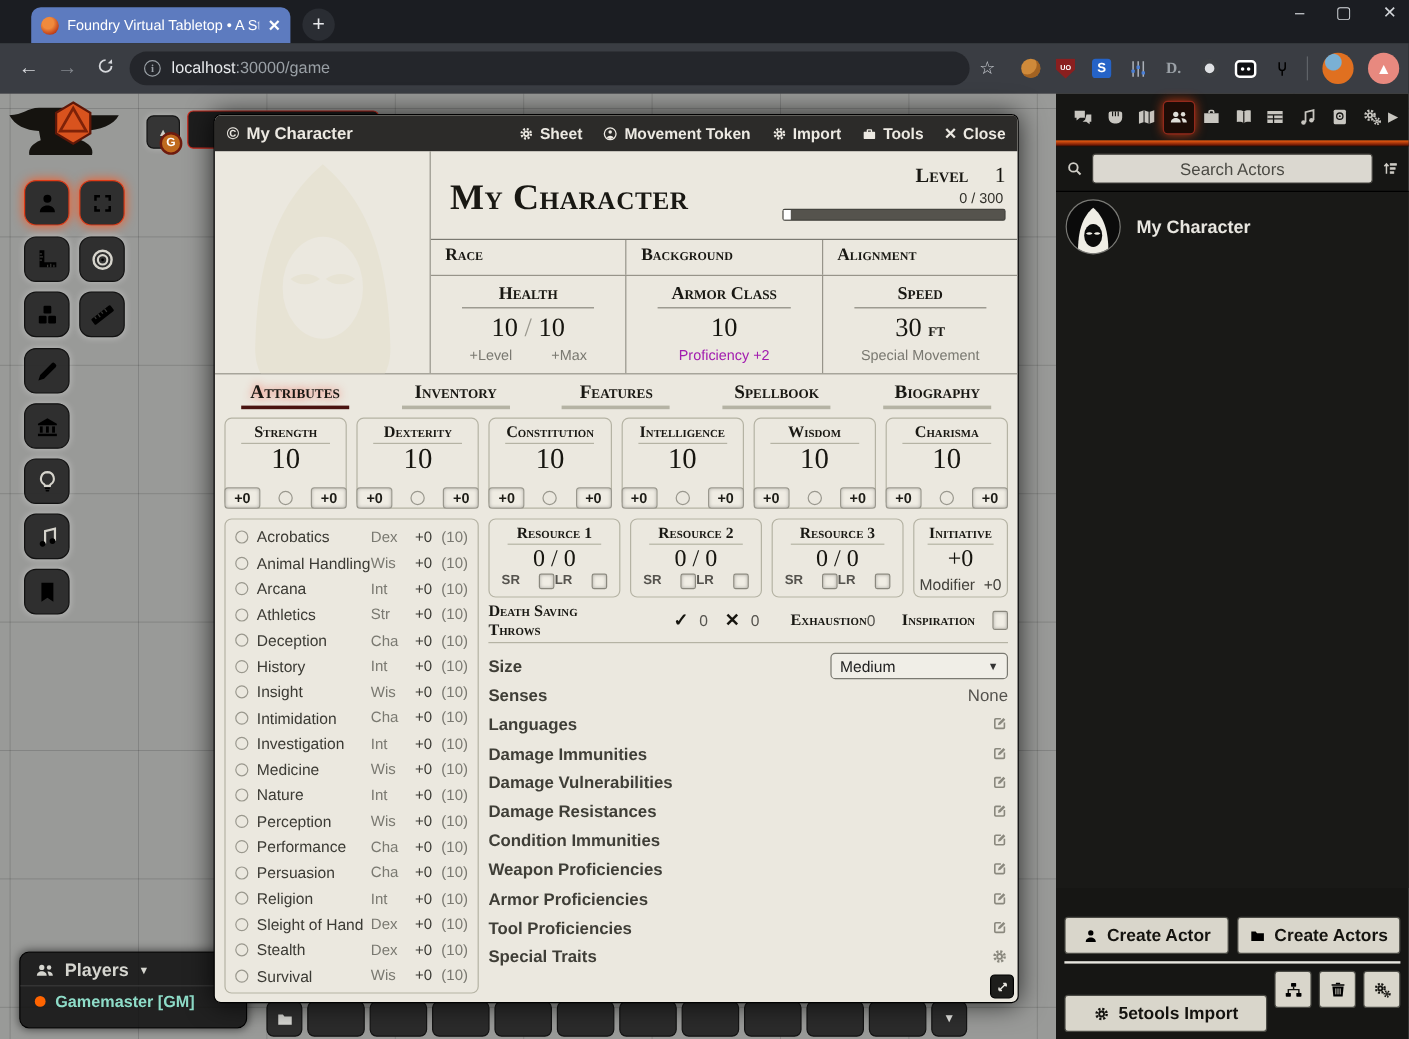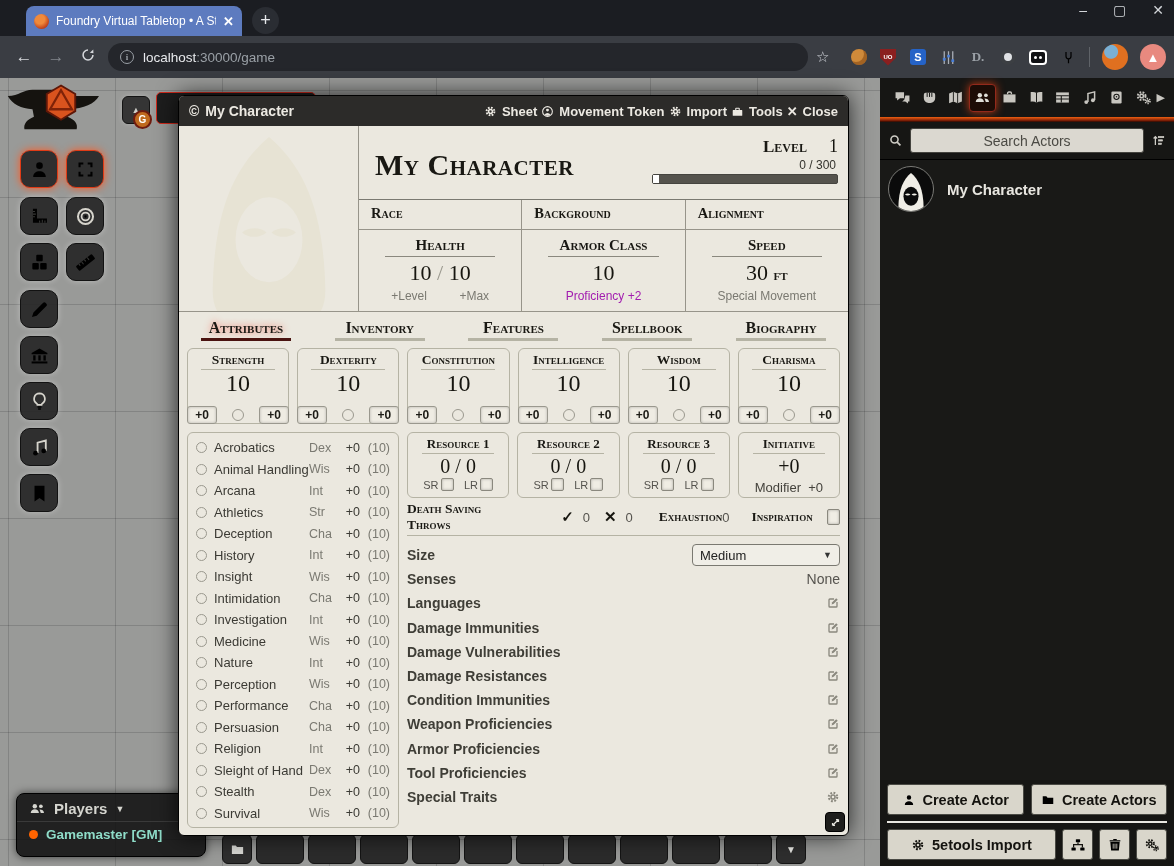--- a/index.html
+++ b/index.html
@@ -88,21 +88,21 @@
   .hb-btn svg { width:15px; height:15px; }
   .hb-page { font-size:10px; color:#e8e8e4; }
 
   
   .window { position:absolute; left:178px; top:95px; width:671px; height:741px; z-index:5;
             border:1px solid #000; border-radius:6px; box-shadow:0 0 22px rgba(0,0,0,.75);
             background:#ebe8df; overflow:hidden; }
   .win-header { height:30px; background:#2c2b29; display:flex; align-items:center; padding:0 10px;
                 color:#ece9e2; font-size:13px; }
   .win-title { font-weight:bold; font-size:14px; display:flex; align-items:center; gap:6px; }
-  .win-btns { margin-left:auto; display:flex; gap:4px; align-items:center; font-weight:bold; }
+  .win-btns { margin-left:auto; display:flex; gap:17px; align-items:center; font-weight:bold; }
   .win-btn { display:flex; align-items:center; gap:5px; }
   .win-btn svg { width:13px; height:13px; }
   .sheet { position:absolute; left:0; top:30px; right:0; bottom:0; color:#191813; }
 
   .sc { font-family:"Liberation Serif", serif; font-variant:small-caps; font-weight:bold; color:#191813; }
   .num { font-family:"Liberation Serif", serif; color:#16150f; }
   .faint { color:#7a7971; }
 
   .sheet-header { display:flex; height:186px; border-bottom:1px solid #97948a; }
   .portrait { width:180px; position:relative; border-right:1px solid #97948a; overflow:hidden; }
@@ -161,21 +161,21 @@
   .skill-pass { width:30px; text-align:right; color:#7a7971; font-size:12.5px; }
 
   .rightcol { flex:1; display:flex; flex-direction:column; }
   .resources { display:flex; gap:8px; height:66px; }
   .rbox { flex:1; border:1px solid #b5b3a4; border-radius:6px; text-align:center; padding-top:3px; }
   .rbox-label { font-size:13px; }
   .rbox-line { width:72%; height:1px; background:#b5b3a4; margin:1px auto 1px; }
   .rbox-val { font-size:20px; line-height:22px; }
   .rbox-foot { display:flex; justify-content:space-around; padding:0 10px; font-size:11px; color:#55534e;
                align-items:center; margin-top:1px; }
-  .cbgroup { display:flex; align-items:center; gap:2px; }
+  .cbgroup { display:flex; align-items:flex-start; gap:16px;font-weight:bold; }
   .cb { width:13px; height:13px; border:1px solid #8a887e; background:#f0ede4; border-radius:2px;
         box-shadow:inset 0 0 3px rgba(0,0,0,.3); }
   .init-foot { font-size:13px; color:#44423c; margin-top:3px; }
 
   .statusrow { display:flex; align-items:center; margin-top:8px; height:22px; font-size:13px; }
   .statusrow .sc-label { font-size:13.5px; }
   .glyph { font-weight:bold; font-size:15px; color:#16150f; }
   .statusrow .val { color:#55534e; }
 
   .traits { margin-top:7px; border-top:1px solid #b5b3a4; padding-top:7px; }
@@ -210,21 +210,21 @@
   .directory { flex:1; background:#191917; border-top:1px solid #000; padding:6px 8px; }
   .actor-item { display:flex; align-items:center; gap:13px; }
   .actor-avatar { width:46px; height:46px; border-radius:50%; background:#0b0b0b; border:1px solid #7a7a76;
                   overflow:hidden; display:grid; place-items:center; }
   .actor-avatar svg { width:38px; height:44px; margin-top:5px; }
   .actor-name { font-weight:bold; font-size:15px; color:#e8e6e0; }
   .sb-footer { padding:4px 7px 0; }
   .btnrow { display:flex; gap:7px; }
   .sb-btn { flex:1; height:31px; background:#d9d6cb; border:1px solid #4a4a44; border-radius:3px;
             display:flex; align-items:center; justify-content:center; gap:7px; font-size:14.5px; font-weight:bold;
-            color:#14130f; }
+            color:#14130f;margin-top:20px; }
   .sb-btn svg { width:14px; height:14px; }
   .sb-divider { height:2px; background:#e8e6e0; margin:6px 0; }
   .sb-bottom { display:flex; gap:6px; padding-bottom:6px; }
   .sb-btn.import { flex:1.9; }
   .sb-sq { width:31px; height:31px; flex:0 0 auto; background:#d9d6cb; border:1px solid #4a4a44;
            border-radius:3px; display:grid; place-items:center; color:#14130f; }
   .sb-sq svg { width:16px; height:16px; }
 </style>
 </head>
 <body>

